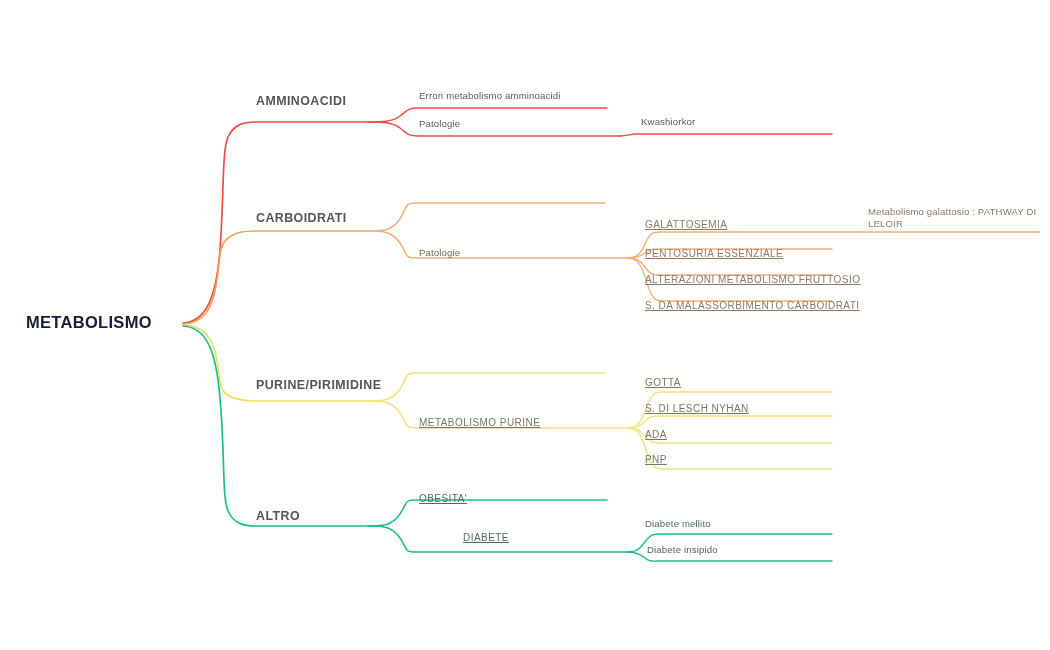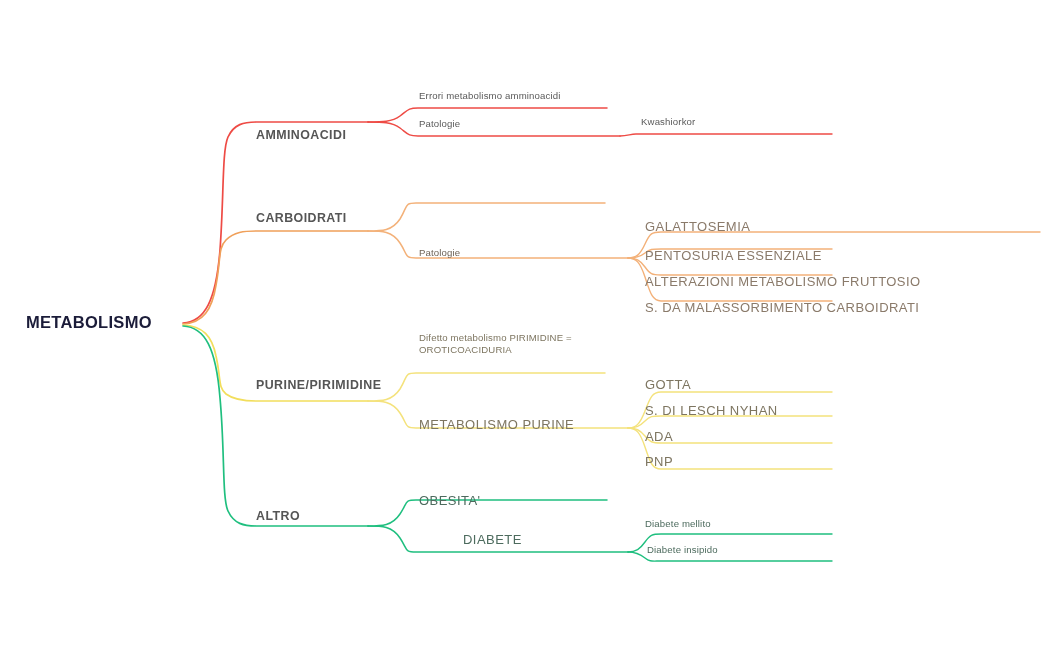--- a/index.html
+++ b/index.html
@@ -19,21 +19,21 @@
     color:#1b1c39;left:26px;top:313px;
   }
 
   
   .l1{
     font-size:12.4px;font-weight:bold;letter-spacing:.45px;color:#1d1d1d;
   }
 
   
   .l2{font-size:9.6px;letter-spacing:.15px;}
-  .l3{font-size:13px;letter-spacing:.3px;}
+  .l3{font-size:10px;letter-spacing:.3px;text-decoration:underline;}
   .cap{letter-spacing:.45px;}
   .c-red-leaf{color:#5a5a5a;}
   .c-orange{color:#8a7a6a;}
   .c-orange-dark{color:#6d6256;}
   .c-yellow{color:#7d7560;}
   .c-green{color:#4d6b5e;}
   .c-grey{color:#555555;}
 </style>
 </head>
 <body>
@@ -70,46 +70,46 @@
       <path stroke="#1fbf7f" stroke-width="1.7" d="M183,326 C205,327 216,348 220,398 C225,452 222,498 228,511 C234,524 244,526 256,526 L368,526"></path>
       <path stroke="#1fbf7f" stroke-width="1.5" d="M368,526 C382,526 392,526 400,514 C408,502 404,500 416,500 L607,500"></path>
       <path stroke="#1fbf7f" stroke-width="1.5" d="M368,526 C382,526 392,526 400,538 C408,550 404,552 416,552 L628,552"></path>
       <path stroke="#1fbf7f" stroke-width="1.4" d="M628,552 C636,552 640,549 645,542 C650,535 652,534 661,534 L832,534"></path>
       <path stroke="#1fbf7f" stroke-width="1.4" d="M628,552 C636,552 640,554 645,558 C650,562 652,561 661,561 L832,561"></path>
     </g>
   </svg>
 
   <div class="node root-label" style="left:26px;top:312px;">METABOLISMO</div>
 
-  <div class="node l1 c-grey" style="left:256px;top:94px;margin-top:34px;">AMMINOACIDI</div>
+  <div class="node l1 c-grey" style="left:256px;top:94px;">AMMINOACIDI</div>
 
   <div class="node l2 c-red-leaf" style="left:419px;top:90px;">Errori metabolismo amminoacidi</div>
 
   <div class="node l2 c-red-leaf" style="left:419px;top:118px;">Patologie</div>
 
   <div class="node l2 c-red-leaf" style="left:641px;top:116px;">Kwashiorkor</div>
 
   <div class="node l1 c-grey" style="left:256px;top:211px;">CARBOIDRATI</div>
 
 
   <div class="node l2 c-orange-dark" style="left:419px;top:247px;">Patologie</div>
 
   <div class="node l3 cap c-orange" style="left:645px;top:219px;">GALATTOSEMIA</div>
 
+  <div class="node l2 c-orange" style="left:868px;top:206px;width:180px;">Metabolismo galattosio : PATHWAY DI
+LELOIR</div>
 
   <div class="node l3 cap c-orange" style="left:645px;top:248px;">PENTOSURIA ESSENZIALE</div>
 
   <div class="node l3 cap c-orange" style="left:645px;top:274px;">ALTERAZIONI METABOLISMO FRUTTOSIO</div>
 
   <div class="node l3 cap c-orange" style="left:645px;top:300px;">S. DA MALASSORBIMENTO CARBOIDRATI</div>
 
   <div class="node l1 c-grey" style="left:256px;top:378px;">PURINE/PIRIMIDINE</div>
 
-  <div class="node l2 c-yellow" style="left:419px;top:332px;width:200px;">Difetto metabolismo PIRIMIDINE =
-OROTICOACIDURIA</div>
 
   <div class="node l3 cap c-yellow" style="left:419px;top:417px;">METABOLISMO PURINE</div>
 
   <div class="node l3 cap c-yellow" style="left:645px;top:377px;">GOTTA</div>
 
   <div class="node l3 cap c-yellow" style="left:645px;top:403px;">S. DI LESCH NYHAN</div>
 
   <div class="node l3 cap c-yellow" style="left:645px;top:429px;">ADA</div>
 
   <div class="node l3 cap c-yellow" style="left:645px;top:454px;">PNP</div>

